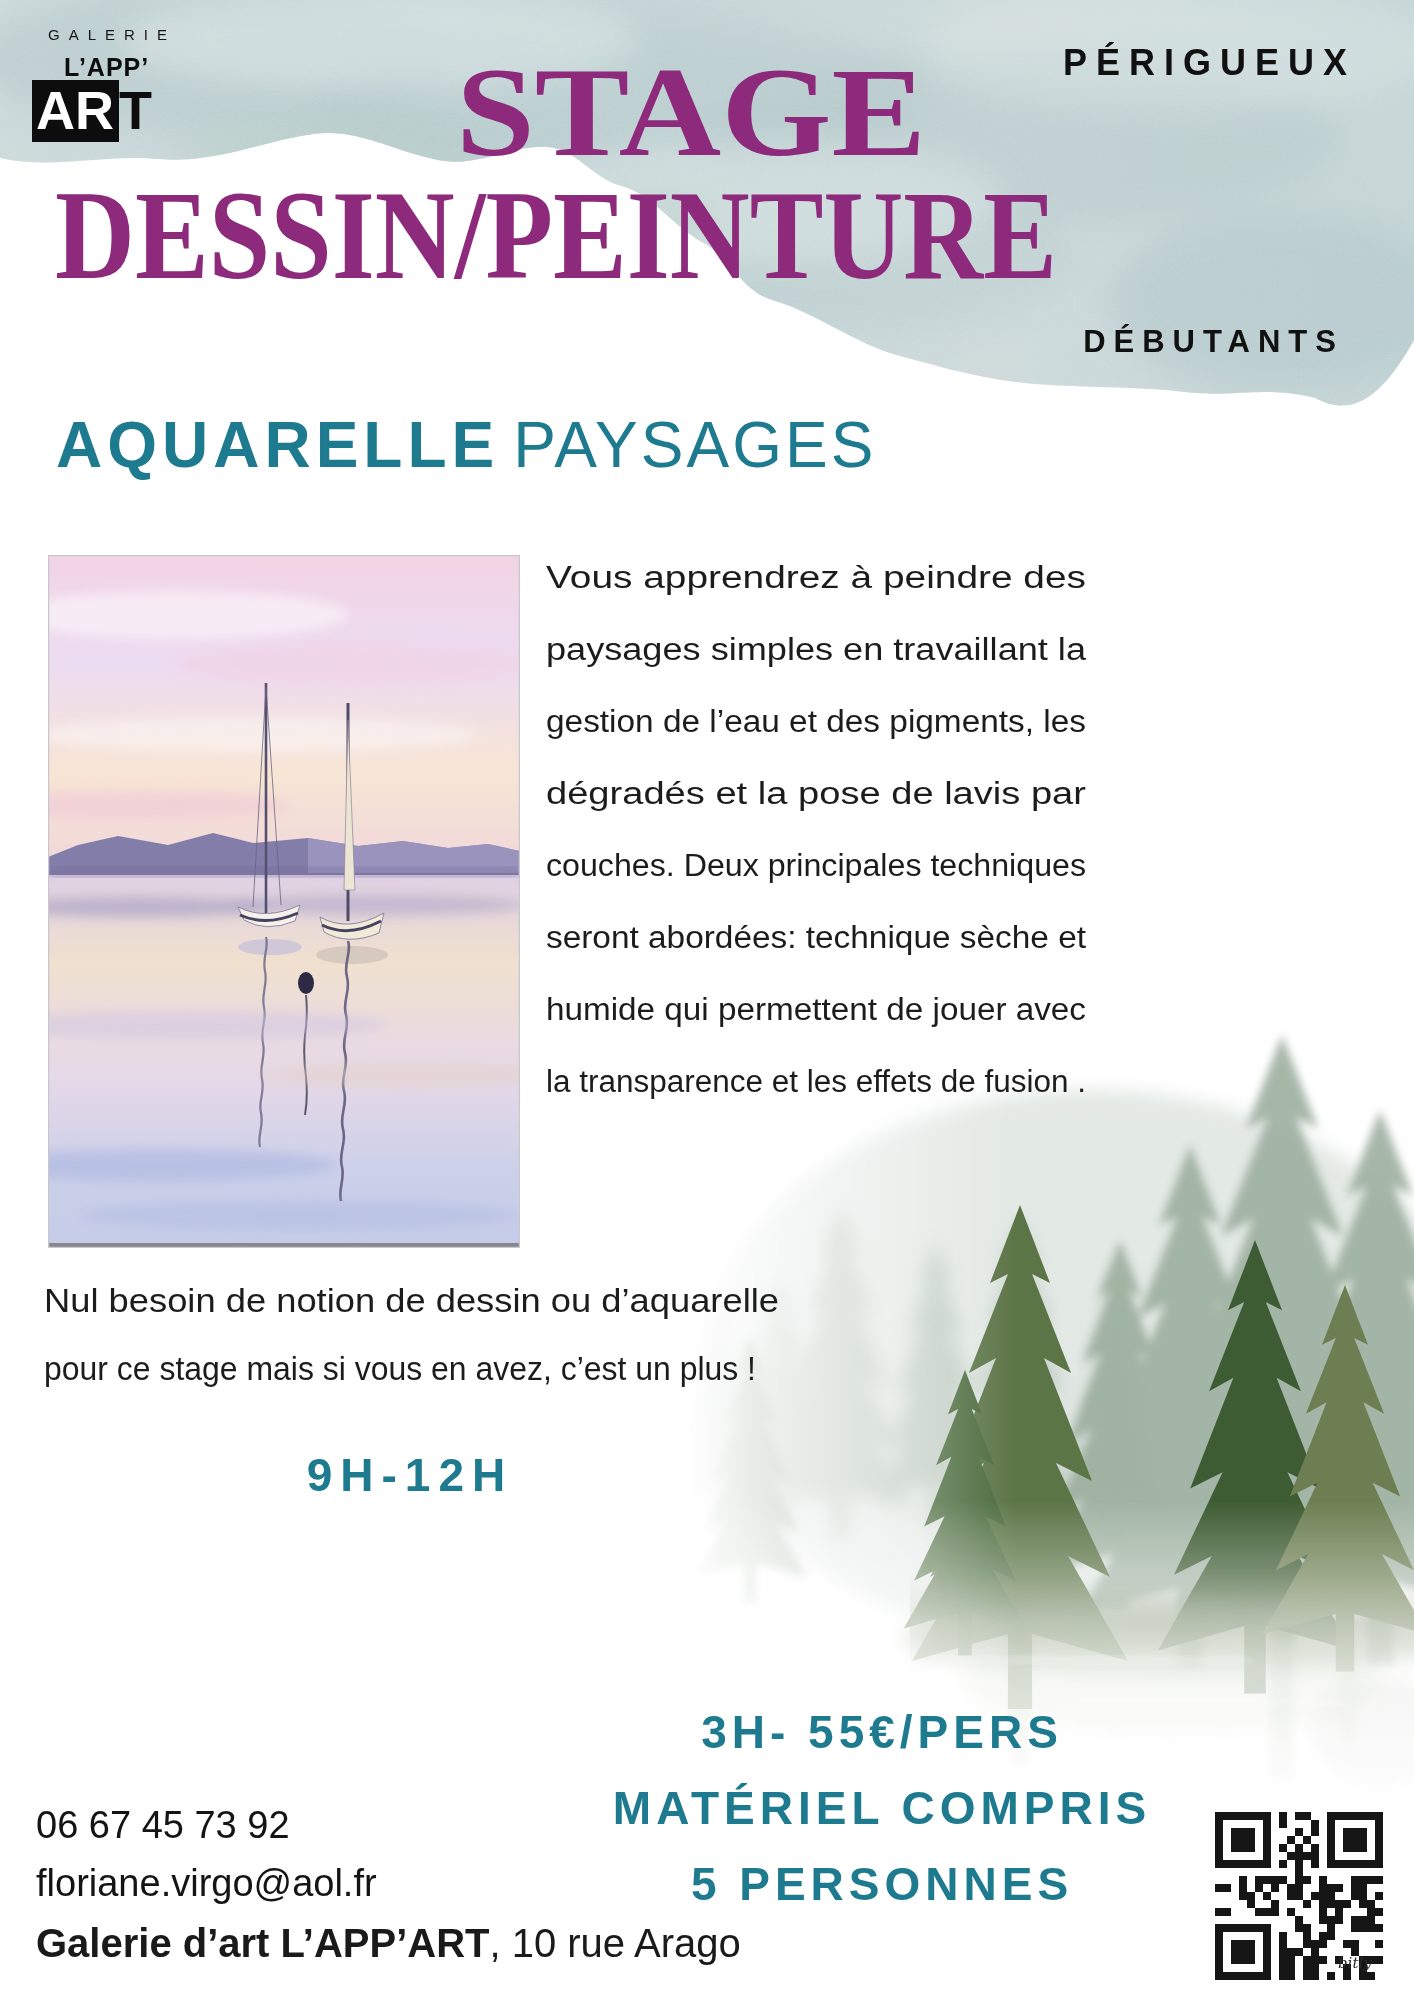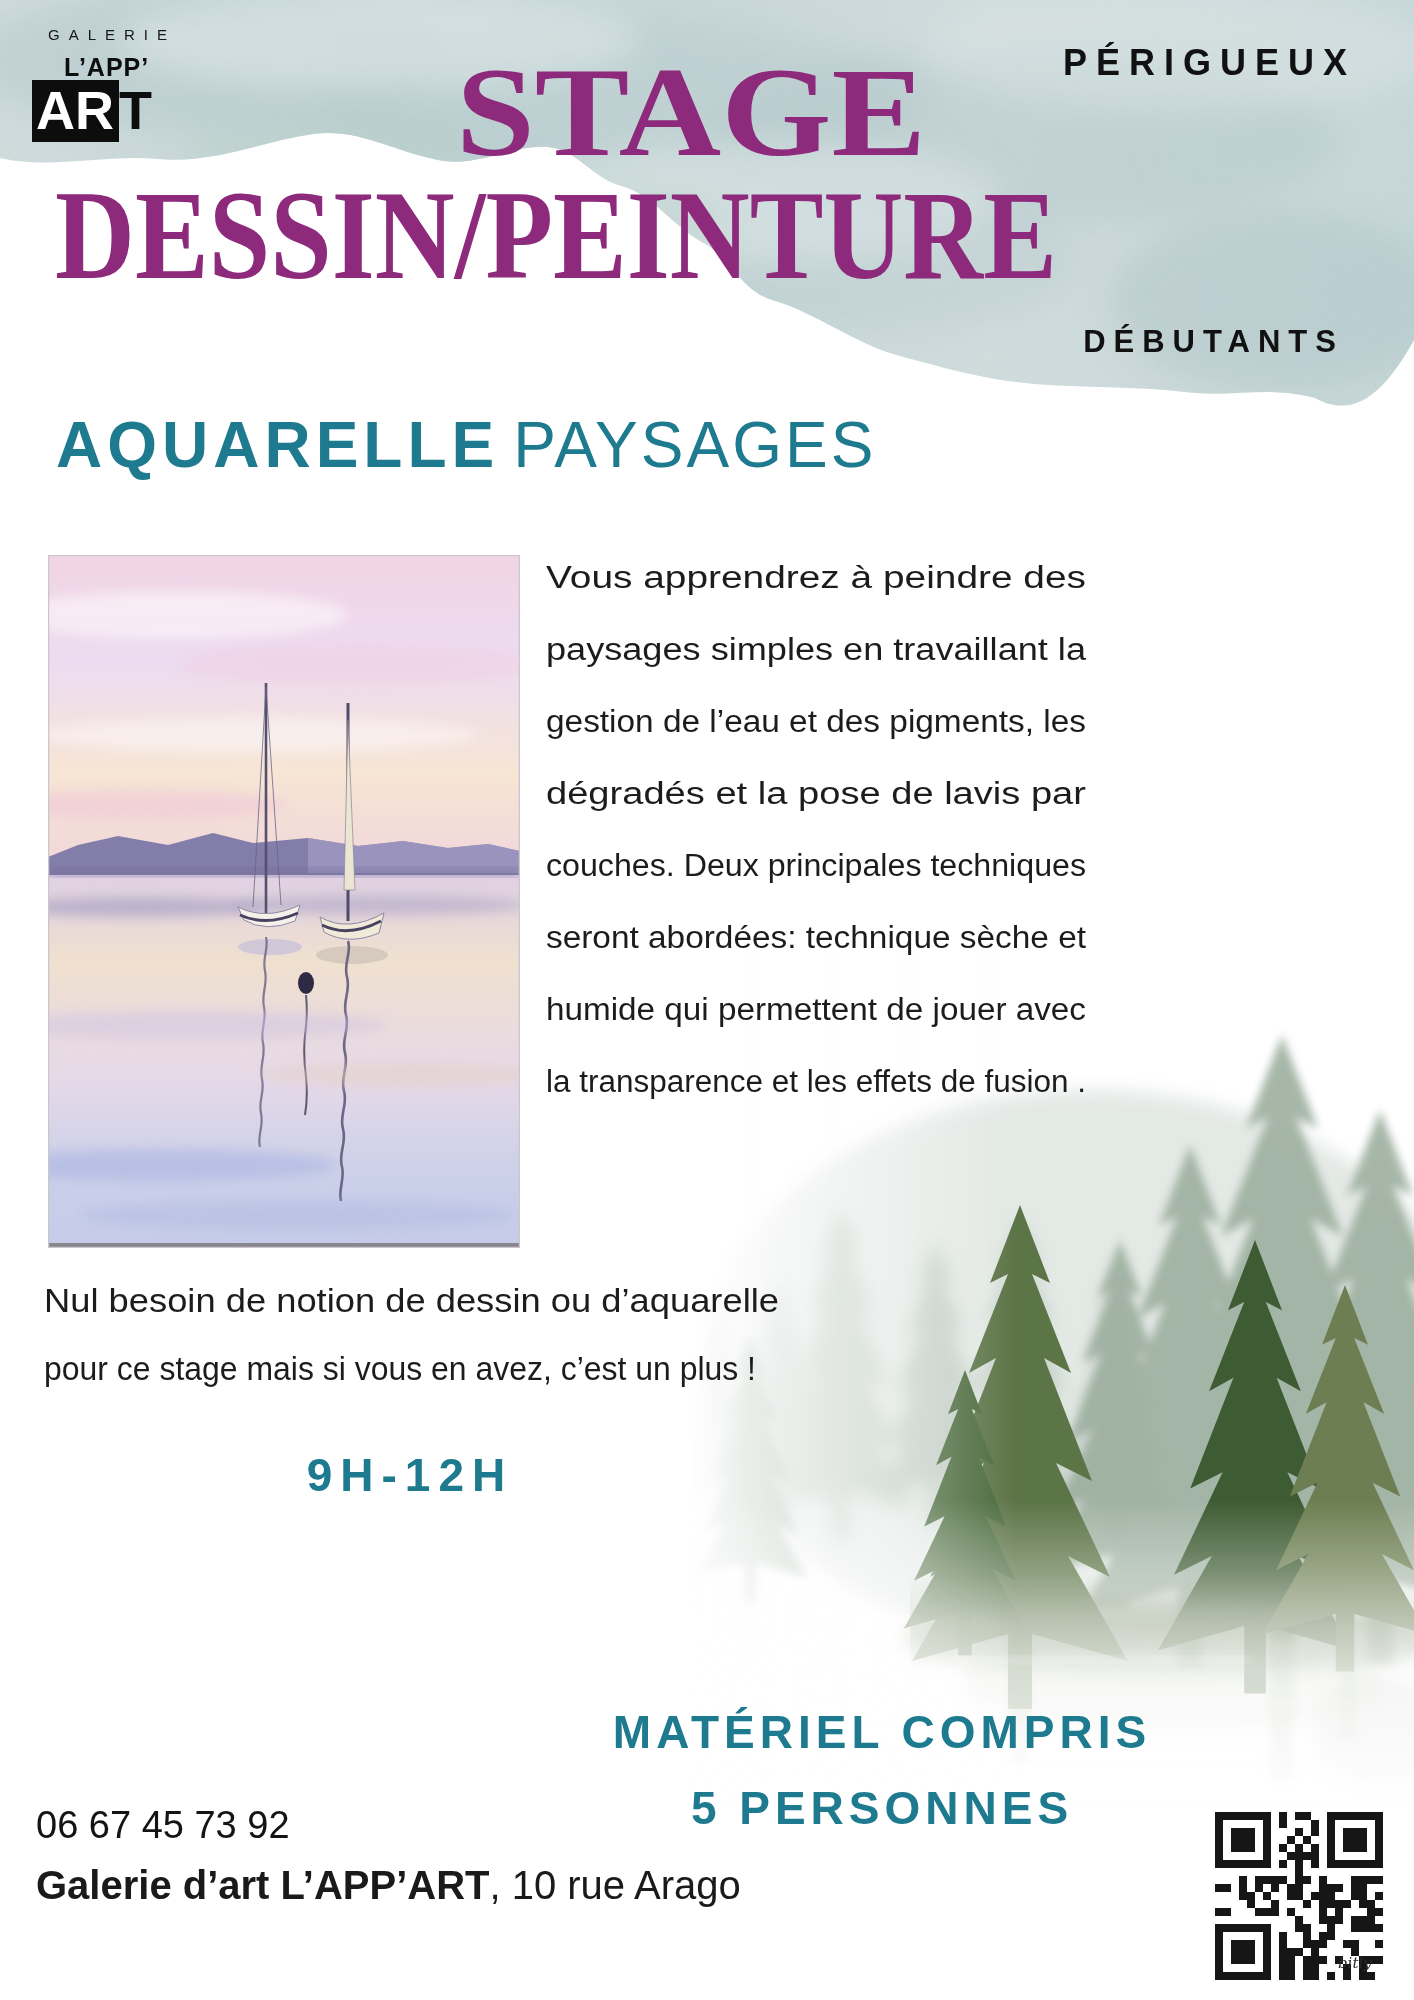--- a/index.html
+++ b/index.html
@@ -243,26 +243,28 @@
       <text x="2" y="40" textLength="735" lengthAdjust="spacingAndGlyphs">Nul besoin de notion de dessin ou d’aquarelle</text>
       <text x="2" y="108" textLength="712" lengthAdjust="spacingAndGlyphs">pour ce stage mais si vous en avez, c’est un plus !</text>
     </g>
   </svg>
 
   <div class="abs tealblock" id="schedule">
     <div>9H-12H</div>
   </div>
 
   <div class="abs tealblock" id="pricing">
+    <div>3H- 55€/PERS</div>
     <div>MATÉRIEL COMPRIS</div>
     <div>5 PERSONNES</div>
   </div>
 
   <div class="abs" id="contact">
     <div class="line">06 67 45 73 92</div>
+    <div class="line">floriane.virgo@aol.fr</div>
     <div class="addr"><span class="b">Galerie d’art L’APP’ART</span><span>, 10 rue Arago</span></div>
   </div>
 
   <div class="abs" id="qr">
       <b class="d" style="left:0px;top:0px"></b>
       <b class="d" style="left:8px;top:0px"></b>
       <b class="d" style="left:16px;top:0px"></b>
       <b class="d" style="left:24px;top:0px"></b>
       <b class="d" style="left:32px;top:0px"></b>
       <b class="d" style="left:40px;top:0px"></b>

